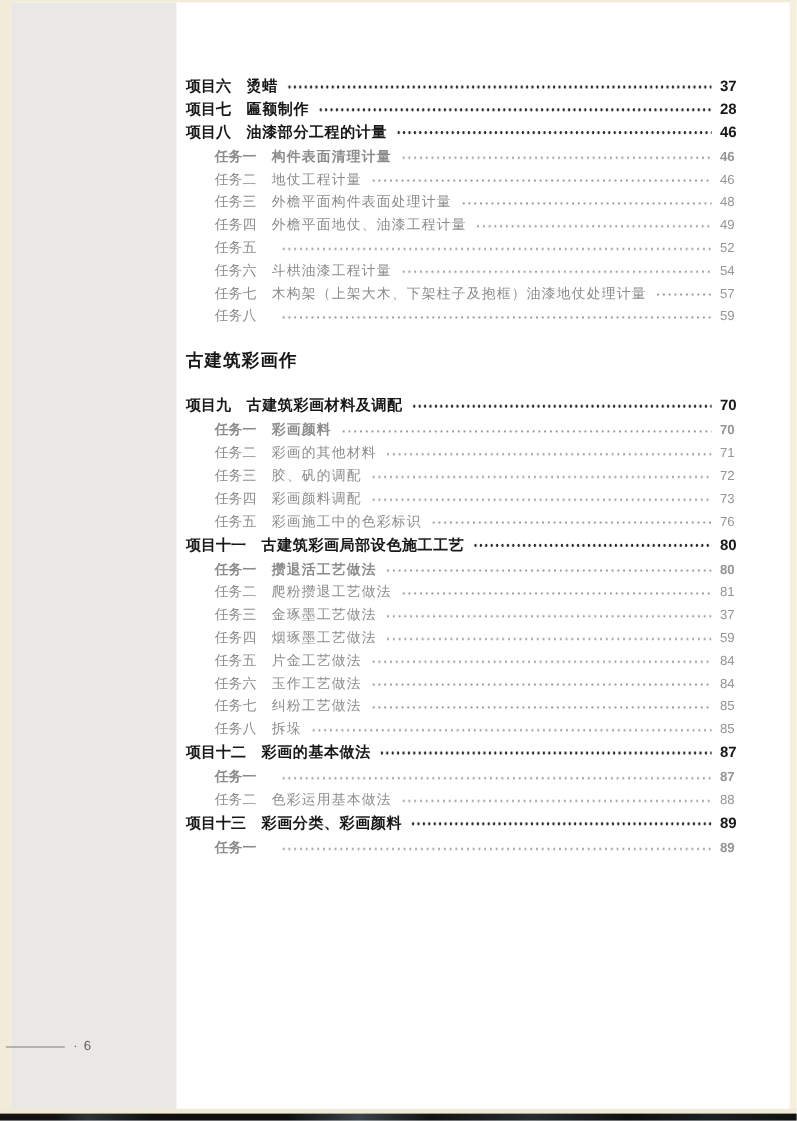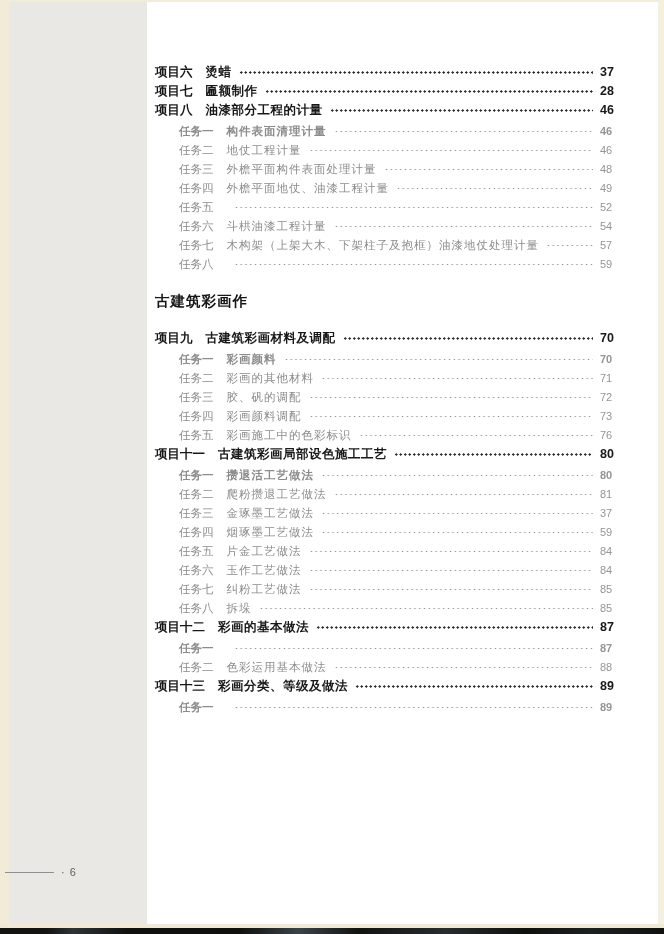--- a/index.html
+++ b/index.html
@@ -265,21 +265,21 @@
       <span class="entry-page">87</span>
     </div>
     <div class="row task">
       <span class="entry-label">任务二</span>
       <span class="entry-title">色彩运用基本做法</span>
       <span class="dots"></span>
       <span class="entry-page">88</span>
     </div>
     <div class="row project">
       <span class="entry-label">项目十三</span>
-      <span class="entry-title">彩画分类、等级及做法</span>
+      <span class="entry-title">彩画分类、彩画颜料</span>
       <span class="dots"></span>
       <span class="entry-page">89</span>
     </div>
     <div class="row task">
       <span class="entry-label">任务一</span>
       <span class="dots"></span>
       <span class="entry-page">89</span>
     </div>
   </div>
 

